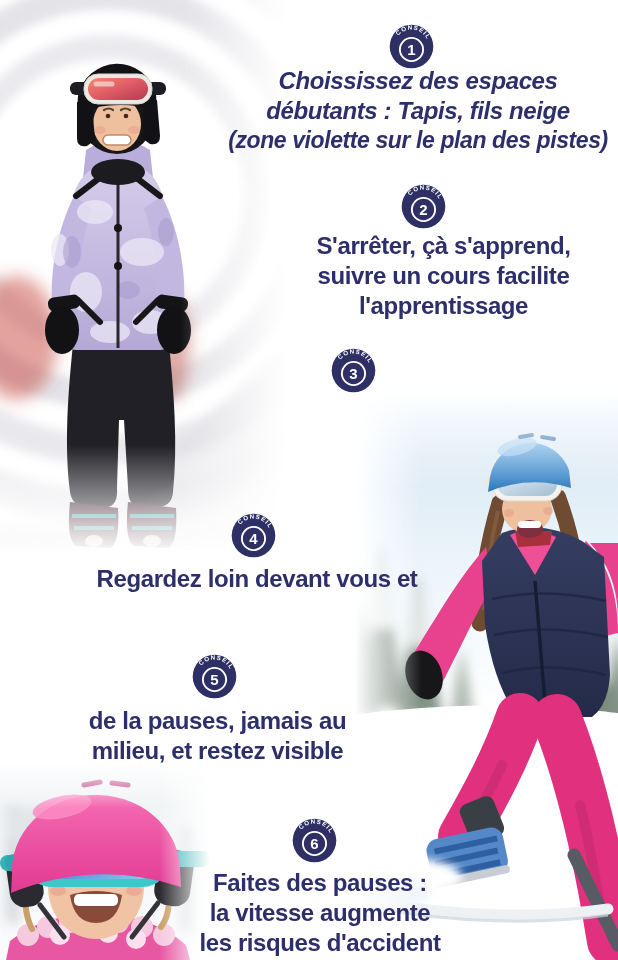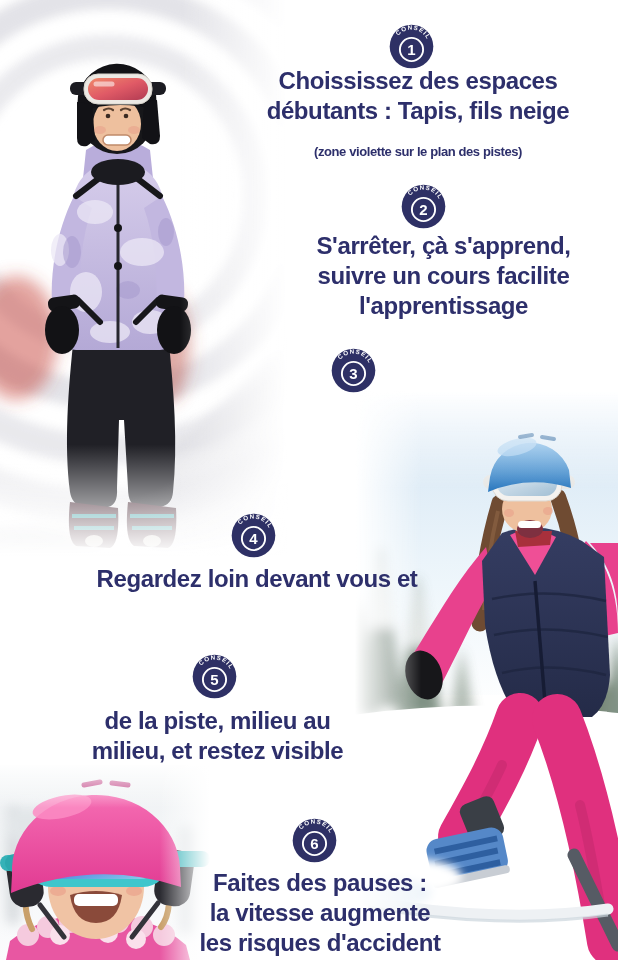--- a/index.html
+++ b/index.html
@@ -29,22 +29,22 @@
   .b2{left:401px;top:184px;}
   .b3{left:331px;top:348px;}
   .b4{left:231px;top:513px;}
   .b5{left:192px;top:654px;}
   .b6{left:292px;top:818px;}
   .arc-label{font:700 6.2px "Liberation Sans",sans-serif;fill:#ffffff;letter-spacing:1.1px;}
   .badge-num{font:700 15px "Liberation Sans",sans-serif;fill:#ffffff;text-anchor:middle;}
 
   .tip{position:absolute;text-align:center;color:#2d2f6b;font-weight:700;
        font-size:24px;line-height:30px;letter-spacing:-0.4px;}
-  .tip .note{font-size:13px;line-height:25px;margin-top:13px;letter-spacing:-0.4px;}
-  .t1{left:222px;top:66px;width:392px;}
+  .tip .note{font-size:23px;line-height:25px;margin-top:2px;letter-spacing:-0.4px;}
+  .t1{left:222px;top:66px;width:392px;font-style:italic;}
   .t2{left:276px;top:231px;width:335px;}
   .t3{left:128px;top:399px;width:374px;}
   .t4{left:62px;top:564px;width:390px;text-align:center;}
   .t5{left:45px;top:706px;width:345px;}
   .t6{left:150px;top:868px;width:340px;}
 </style>
 </head>
 <body>
 
 <div class="canvas">
@@ -394,21 +394,21 @@
   </div>
   <div class="tip t2">
     <div class="line">S'arrêter, çà s'apprend,</div>
     <div class="line">suivre un cours facilite</div>
     <div class="line">l'apprentissage</div>
   </div>
   <div class="tip t4">
     <div class="line">Regardez loin devant vous et</div>
   </div>
   <div class="tip t5">
-    <div class="line">de la piste, milieu au</div>
+    <div class="line">de la pauses, jamais au</div>
     <div class="line">milieu, et restez visible</div>
   </div>
   <div class="tip t6">
     <div class="line">Faites des pauses :</div>
     <div class="line">la vitesse augmente</div>
     <div class="line">les risques d'accident</div>
   </div>
 
 </div>
 

